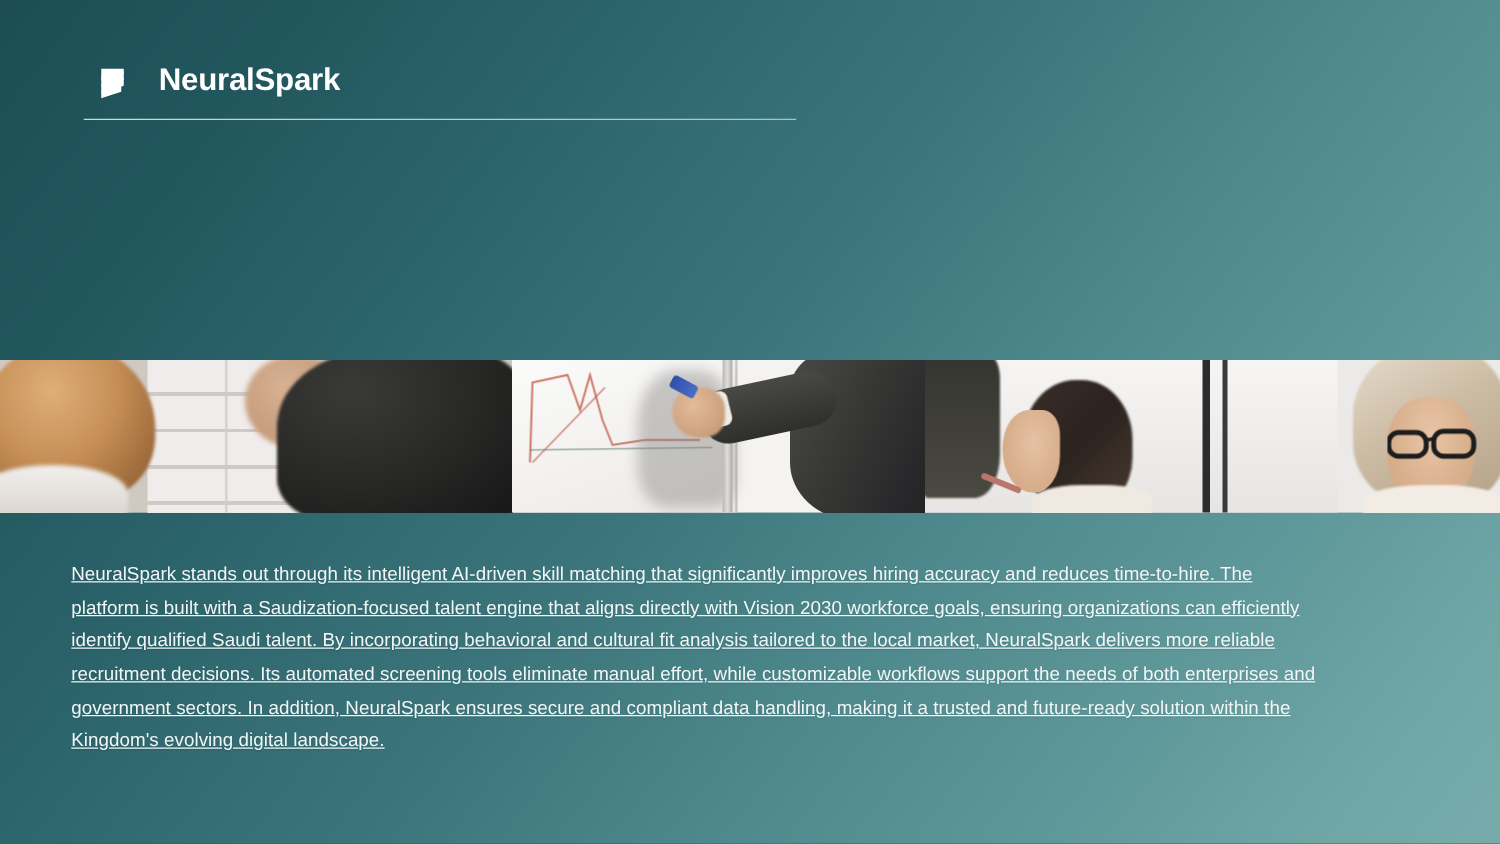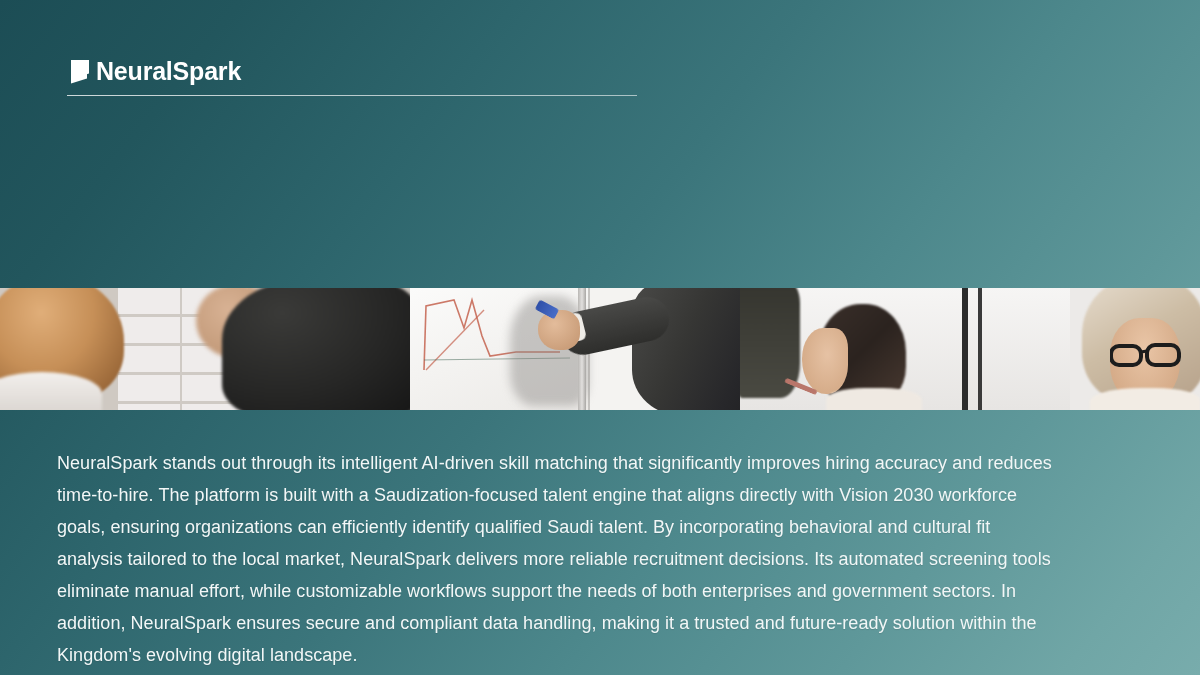--- a/index.html
+++ b/index.html
@@ -23,22 +23,22 @@
         #3b757b 47%,
         #4d888c 63%,
         #5f989a 79%,
         #70a6a6 92%,
         #78acac 100%);
   }
 
   
   .logo-row {
     position:absolute;
-    left:67px; top:52px;
-    display:flex; align-items:center; gap:3px;
+    left:77px; top:52px;
+    display:flex; gap:24px;
     height:38px;
   }
   .logo-mark {
     width:26px; height:28px;
     display:block;
   }
   .logo-text {
     color:#ffffff;
     font-size:25px;
     font-weight:700;
@@ -261,25 +261,26 @@
 
   
   .strip .pane > * { will-change:filter; }
 
   
   .body-copy {
     position:absolute;
     left:57px; top:447px;
     width:1000px;
     color:#f2f7f7;
-    font-size:18px;
+    font-size:15px;
     line-height:1.78;
     letter-spacing:.05px;
     font-weight:400;
     text-shadow:0 1px 1px rgba(0,0,0,.10);
+    text-decoration:underline;
   }
 </style>
 </head>
 <body>
 
 <div id="slide">
 
   <div class="logo-row">
     <svg class="logo-mark" viewBox="0 0 26 28">
       <path d="M4 3 L22 3 L22 7.4 L4 12 Z" fill="#ffffff"></path>

